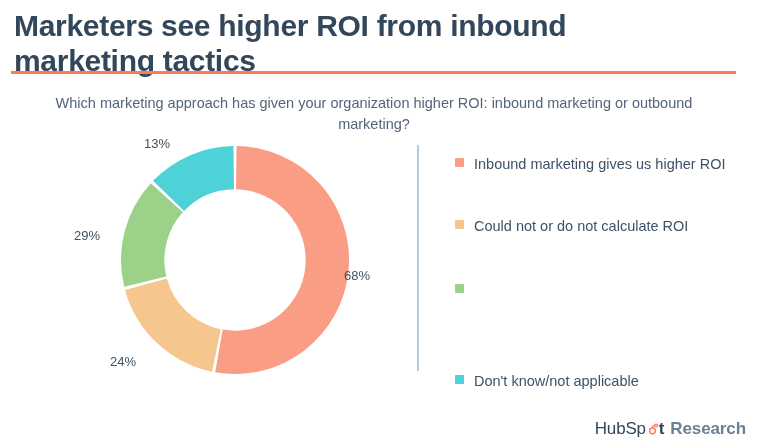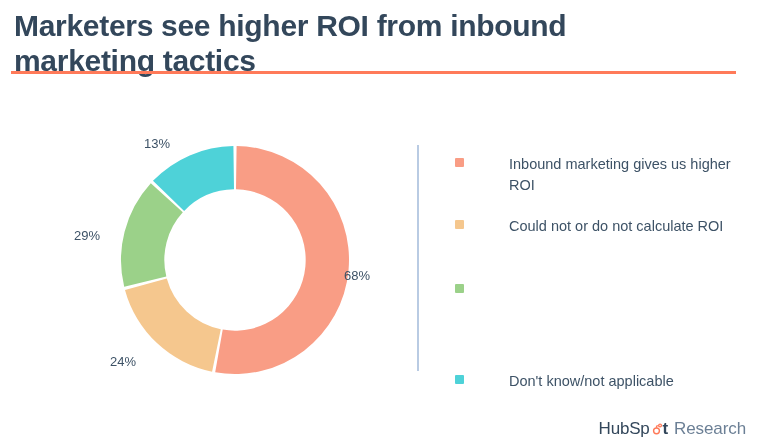--- a/index.html
+++ b/index.html
@@ -99,21 +99,20 @@
     position: absolute;
     left: 455px;
     top: 150px;
     width: 300px;
   }
   .legend-item {
     position: absolute;
     display: flex;
     align-items: flex-start;
     width: 295px;
-    gap: 35px;
   }
   .legend-swatch {
     flex: 0 0 auto;
     width: 9px;
     height: 9px;
     margin-top: 4px;
     margin-right: 10px;
     border-radius: 1px;
   }
   .legend-label {
@@ -149,30 +148,32 @@
   }
   #logo-t {
     font-weight: bold;
     color: #33475b;
     letter-spacing: -0.2px;
   }
   #logo-research {
     color: #6b7f95;
     margin-left: 6px;
     letter-spacing: -0.1px;
+    font-weight: bold;
   }
 </style>
 </head>
 <body>
 
 <div id="slide" style="background: rgb(255, 255, 255);">
 
   <div id="title" style="color: rgb(51, 71, 91);">Marketers see higher ROI from inbound marketing tactics</div>
   <div id="title-rule" style="background: rgb(255, 122, 89);"></div>
 
+  <div id="subtitle">Which marketing approach has given your organization higher ROI: inbound marketing or outbound marketing?</div>
 
   <div id="chart-area">
 
     <div id="donut-wrap">
       <svg id="donut-svg" viewBox="0 0 236 236">
         <g id="donut-slices">
             <path d="M 119.59168855866257 4.011112262939321 A 114 114 0 1 1 98.20410774596995 230.2680838433917 L 105.72654680250136 187.60621198290283 A 70.67999999999999 70.67999999999999 0 1 0 118.98684690637079 47.32688960302238 Z" fill="#f99d85"></path>
             <path d="M 95.07711698935998 229.6715784543252 A 114 114 0 0 1 7.98811963015649 147.88956636505853 L 49.79263417069703 136.53153114633628 A 70.67999999999999 70.67999999999999 0 0 0 103.78781253340318 187.23637864168163 Z" fill="#f5c78e"></path>
             <path d="M 7.1964459340457125 144.8062008936952 A 114 114 0 0 1 33.81609116864928 41.12952781545549 L 65.80597652456257 70.34030724558241 A 70.67999999999999 70.67999999999999 0 0 0 49.30179647910835 134.61984455409103 Z" fill="#9bd189"></path>
             <path d="M 35.995262761393846 38.80894576767423 A 114 114 0 0 1 116.40831144133752 4.011112262939321 L 117.01315309362926 47.32688960302238 A 70.67999999999999 70.67999999999999 0 0 0 67.15706291206419 68.90154637595803 Z" fill="#4ed2d8"></path>

